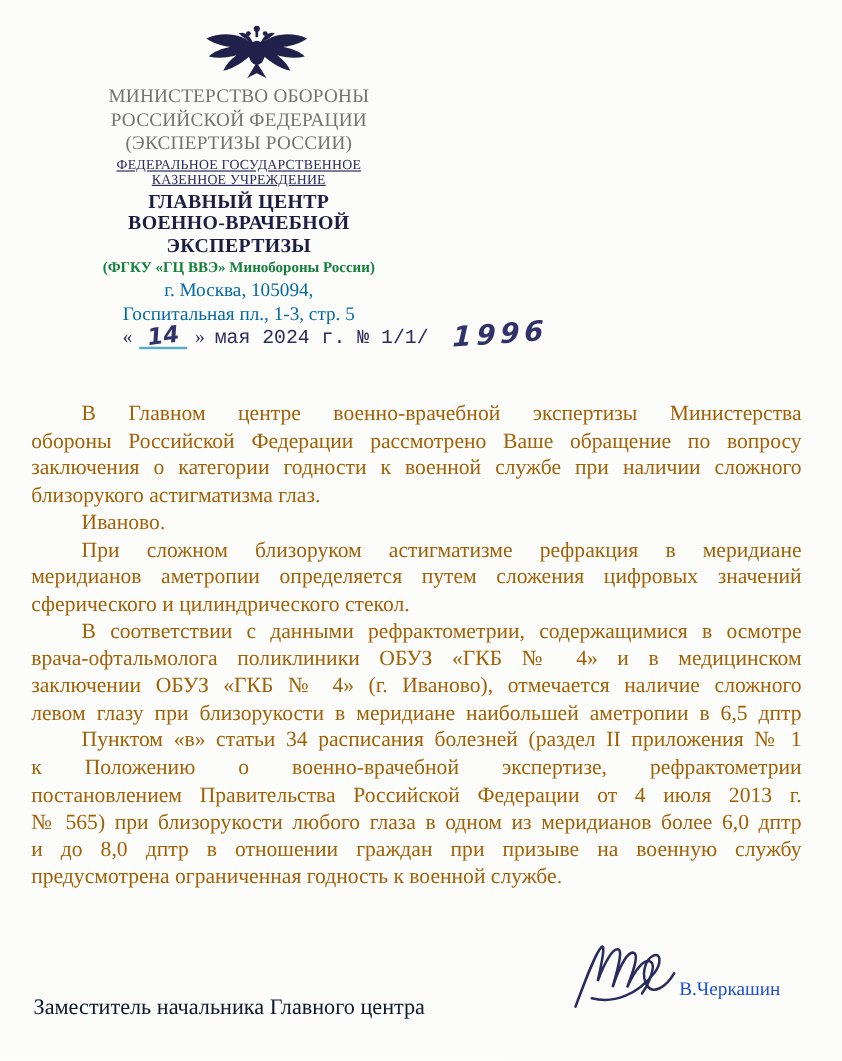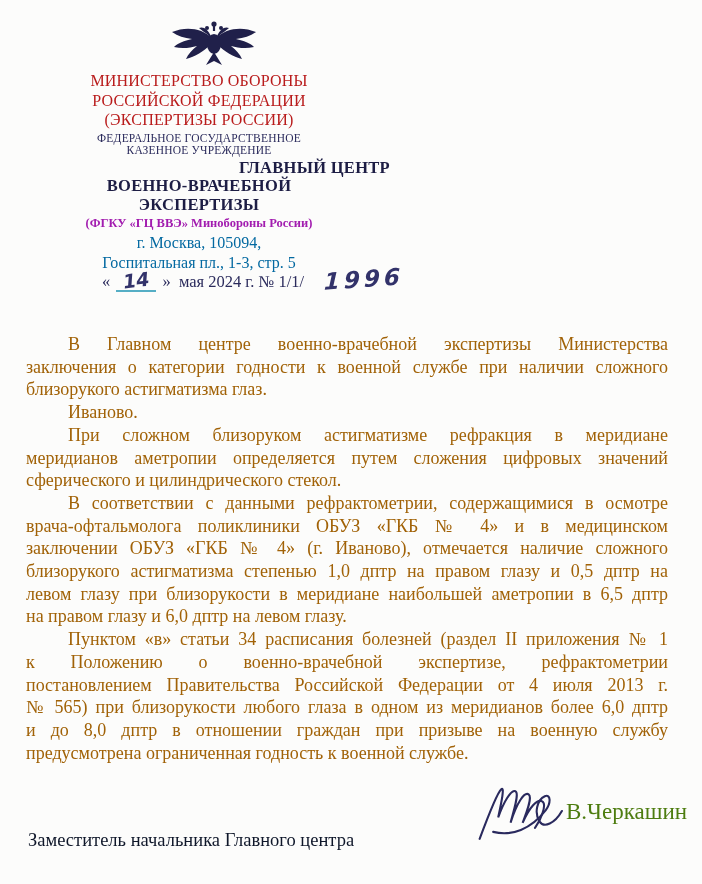--- a/index.html
+++ b/index.html
@@ -10,56 +10,56 @@
     font-family:"Liberation Serif", serif;
     color:#2b2b5c;
     overflow:hidden;
   }
   
   .letterhead{
     position:absolute;left:8px;top:20px;width:382px;
     text-align:center;
   }
   .emblem-wrap{margin:0 0 4px 30px;height:47px;}
-  .h-org{font-size:16px;line-height:19.5px;color:#b91c1c;letter-spacing:.2px;}
-  .h-small{font-size:11.5px;line-height:12.5px;color:#2b2b5c;letter-spacing:.2px;}
+  .h-org{font-size:16px;line-height:19.5px;color:#737373;letter-spacing:.2px;}
+  .h-small{font-size:11.5px;line-height:12.5px;color:#2b2b5c;letter-spacing:.2px;text-decoration:underline;}
   .h-small.first-small{margin-top:2px;}
   .h-bold{font-size:16.5px;line-height:18.5px;font-weight:bold;color:#1d1d44;letter-spacing:.3px;}
-  .h-bold.first-bold{margin-top:2px;text-align:right;}
-  .h-fgku{font-size:12.5px;line-height:15px;font-weight:bold;color:#a21caf;margin-top:2px;}
+  .h-bold.first-bold{margin-top:2px;}
+  .h-fgku{font-size:12.5px;line-height:15px;font-weight:bold;color:#15803d;margin-top:2px;}
   .h-addr{font-size:16px;line-height:19.5px;color:#0369a1;}
   .h-addr.first-addr{margin-top:2px;}
   
   .date-line{
     position:absolute;left:102px;top:266px;
     font-size:16.5px;color:#2b2b5c;white-space:nowrap;
   }
   .day-slot{
     display:inline-block;min-width:36px;text-align:center;
     border-bottom:2px solid #55aec5;padding:0 2px 1px 2px;margin:0 2px;
     line-height:14px;
   }
   .hw{font-family:"DejaVu Sans", sans-serif;font-style:italic;color:#32326a;}
   .hw-day{display:inline-block;transform:rotate(-7deg);font-size:19px;font-weight:bold;}
   .hw-num{display:inline-block;transform:rotate(-4deg) skewX(-6deg);
     font-size:23px;font-weight:bold;letter-spacing:4px;margin-left:16px;}
-  .dl-text{margin-left:4px;}
+  .dl-text{margin-left:4px;font-family:Liberation Mono, monospace;}
   
   .body-text{
     position:absolute;left:26px;top:333px;width:642px;
     font-size:18px;line-height:22.7px;color:#a16207;
   }
   .para{margin:0;}
   .bl{text-align:justify;text-align-last:justify;}
   .bl.last{text-align-last:left;}
   .bl.first{text-indent:42px;}
   
   .sig-title{position:absolute;left:28px;top:830px;font-size:18.5px;color:#0f172a;}
   .sig-mark{position:absolute;left:472px;top:780px;transform:rotate(-4deg);}
-  .sig-name{position:absolute;left:566px;top:799px;font-size:23px;color:#4d7c0f;}
+  .sig-name{position:absolute;left:566px;top:816px;font-size:16px;color:#1d4ed8;}
 </style>
 </head>
 <body>
 
 <div class="page">
 
   <div class="letterhead">
     <div class="emblem-wrap">
       <svg width="92" height="46" viewBox="0 0 92 46" aria-hidden="true">
         <g fill="#20204a">
@@ -93,38 +93,37 @@
     <span>«</span>
     <span class="day-slot"><span class="hw hw-day">14</span></span>
     <span>»</span>
     <span class="dl-text">мая 2024 г. № 1/1/</span>
     <span class="hw hw-num">1996</span>
   </div>
 
   <div class="body-text">
     <div class="para">
       <div class="bl first">В Главном центре военно-врачебной экспертизы Министерства</div>
+      <div class="bl">обороны Российской Федерации рассмотрено Ваше обращение по вопросу</div>
       <div class="bl">заключения о категории годности к военной службе при наличии сложного</div>
       <div class="bl last">близорукого астигматизма глаз.</div>
     </div>
     <div class="para">
       <div class="bl first last">Иваново.</div>
     </div>
     <div class="para">
       <div class="bl first">При сложном близоруком астигматизме рефракция в меридиане</div>
       <div class="bl">меридианов аметропии определяется путем сложения цифровых значений</div>
       <div class="bl last">сферического и цилиндрического стекол.</div>
     </div>
     <div class="para">
       <div class="bl first">В соответствии с данными рефрактометрии, содержащимися в осмотре</div>
       <div class="bl">врача-офтальмолога поликлиники ОБУЗ «ГКБ № 4» и в медицинском</div>
       <div class="bl">заключении ОБУЗ «ГКБ № 4» (г. Иваново), отмечается наличие сложного</div>
-      <div class="bl">близорукого астигматизма степенью 1,0 дптр на правом глазу и 0,5 дптр на</div>
       <div class="bl">левом глазу при близорукости в меридиане наибольшей аметропии в 6,5 дптр</div>
-      <div class="bl last">на правом глазу и 6,0 дптр на левом глазу.</div>
     </div>
     <div class="para">
       <div class="bl first">Пунктом «в» статьи 34 расписания болезней (раздел II приложения № 1</div>
       <div class="bl">к Положению о военно-врачебной экспертизе, рефрактометрии</div>
       <div class="bl">постановлением Правительства Российской Федерации от 4 июля 2013 г.</div>
       <div class="bl">№ 565) при близорукости любого глаза в одном из меридианов более 6,0 дптр</div>
       <div class="bl">и до 8,0 дптр в отношении граждан при призыве на военную службу</div>
       <div class="bl last">предусмотрена ограниченная годность к военной службе.</div>
     </div>
   </div>

